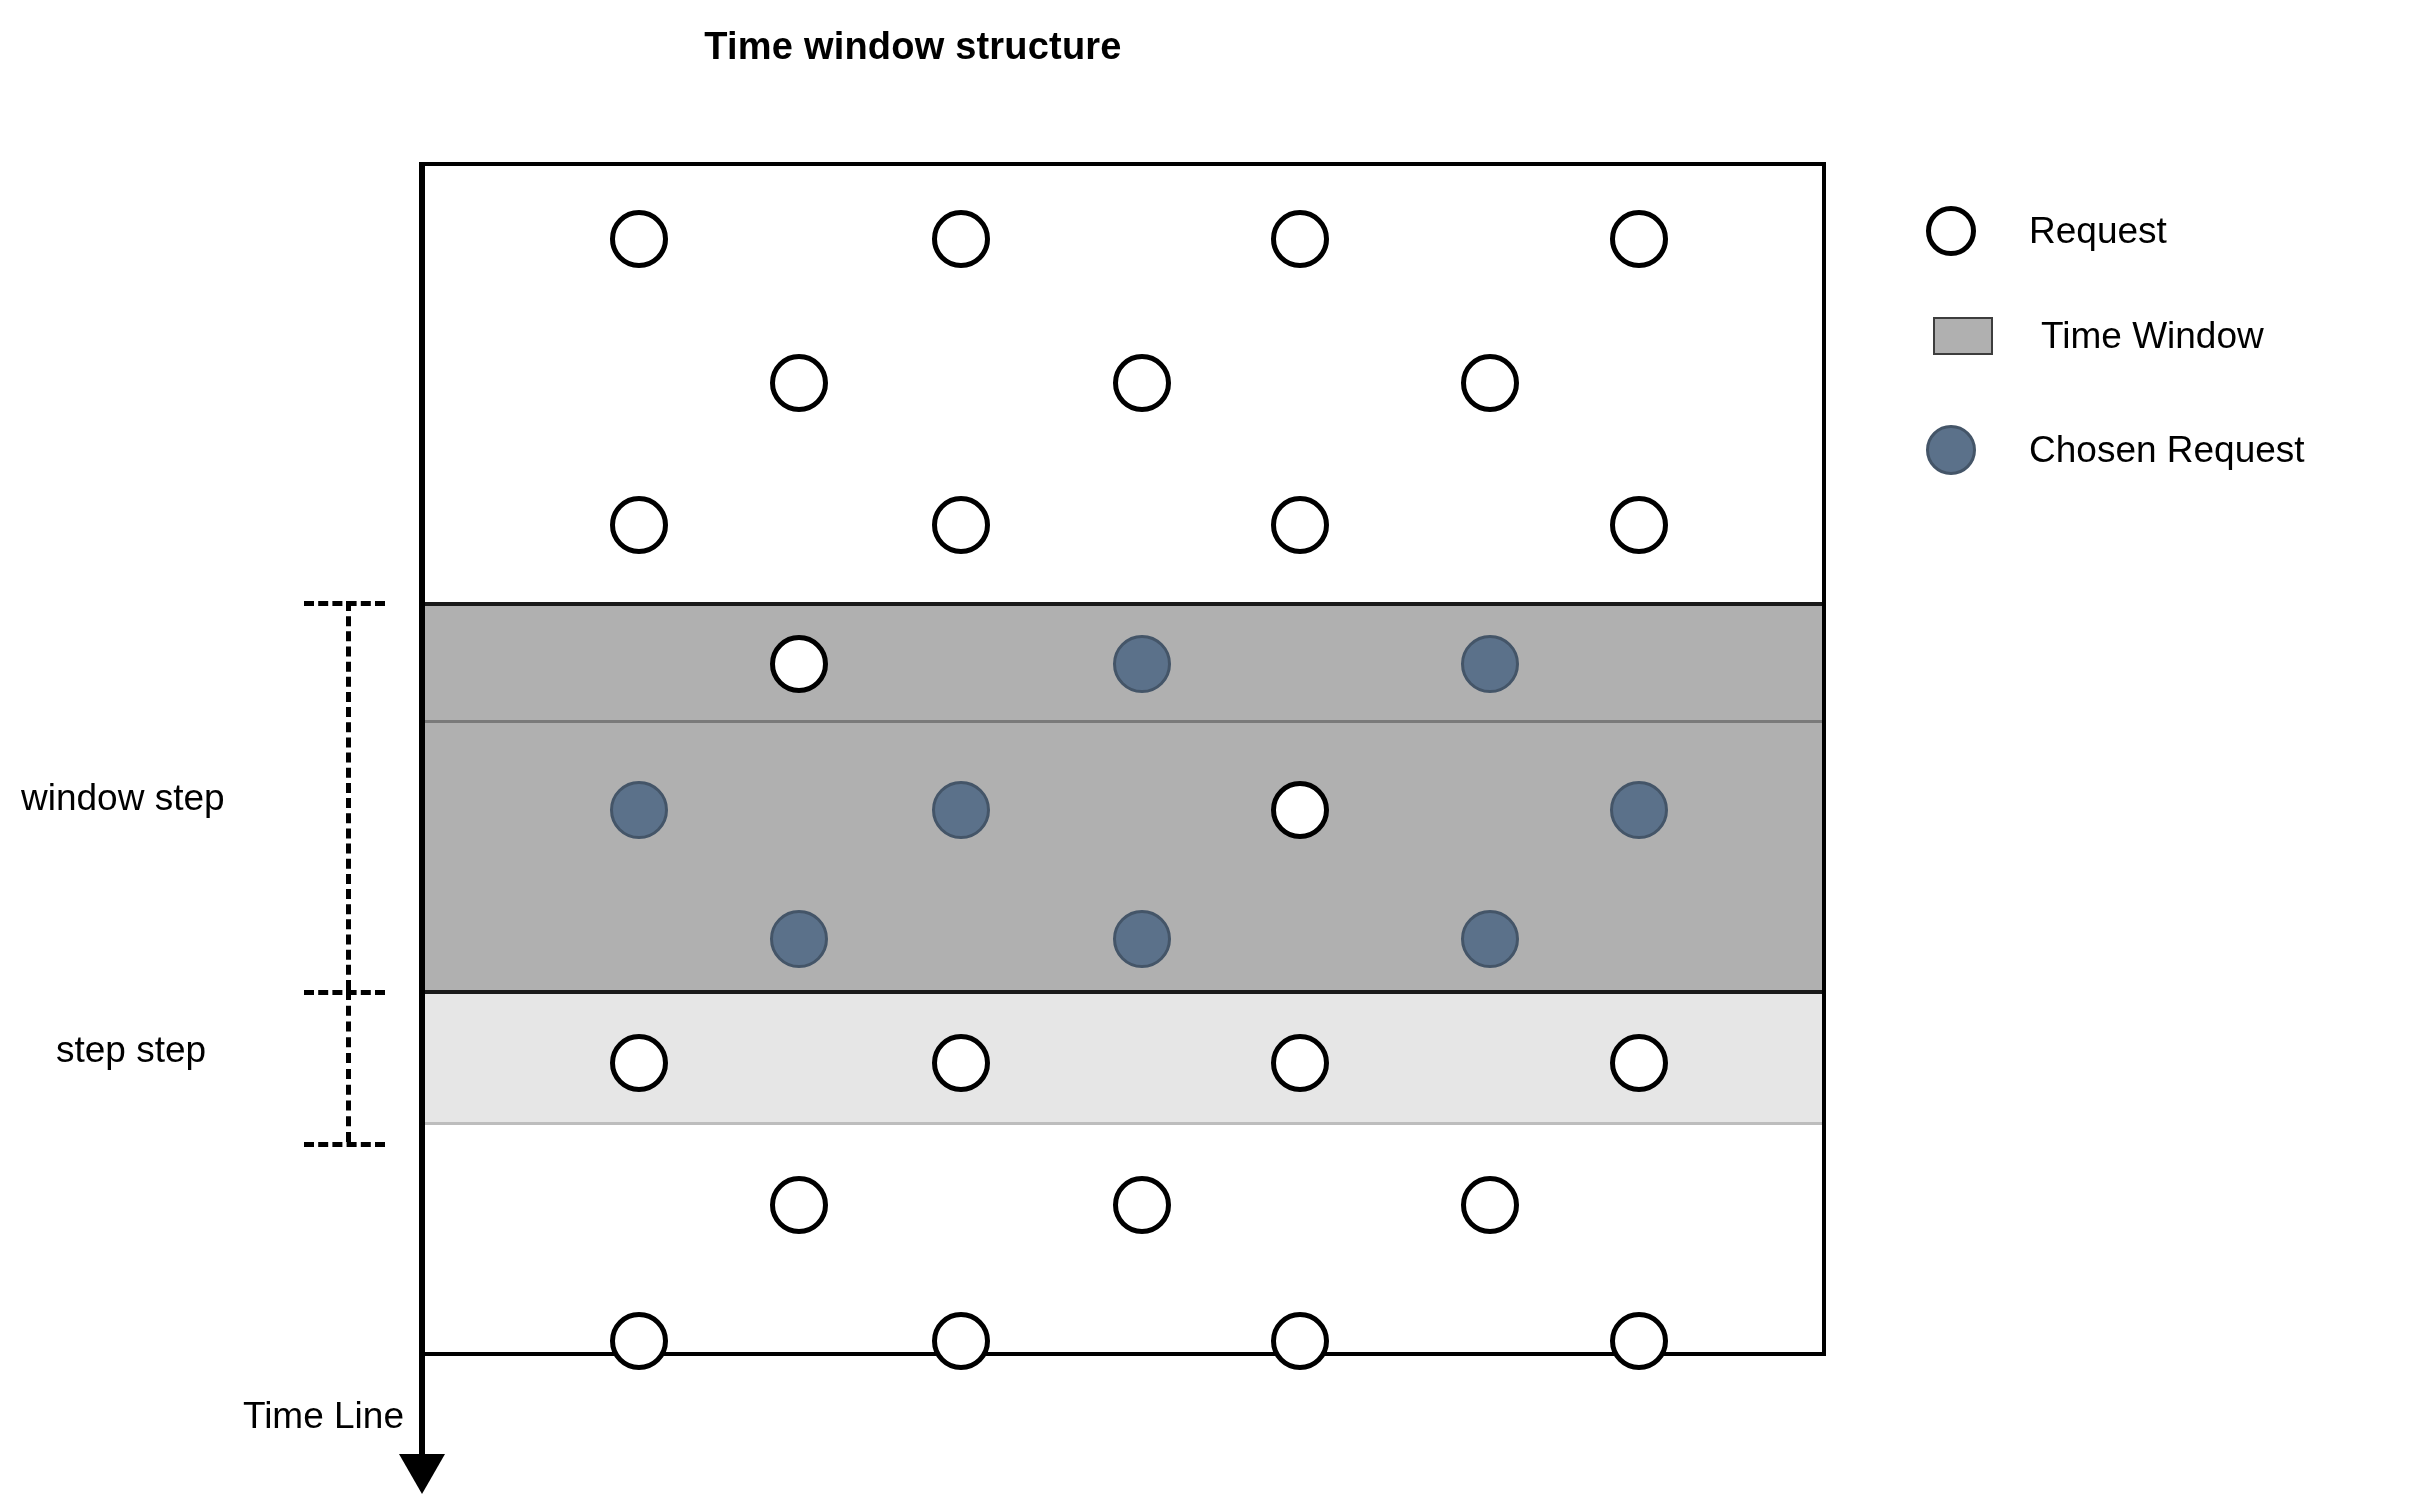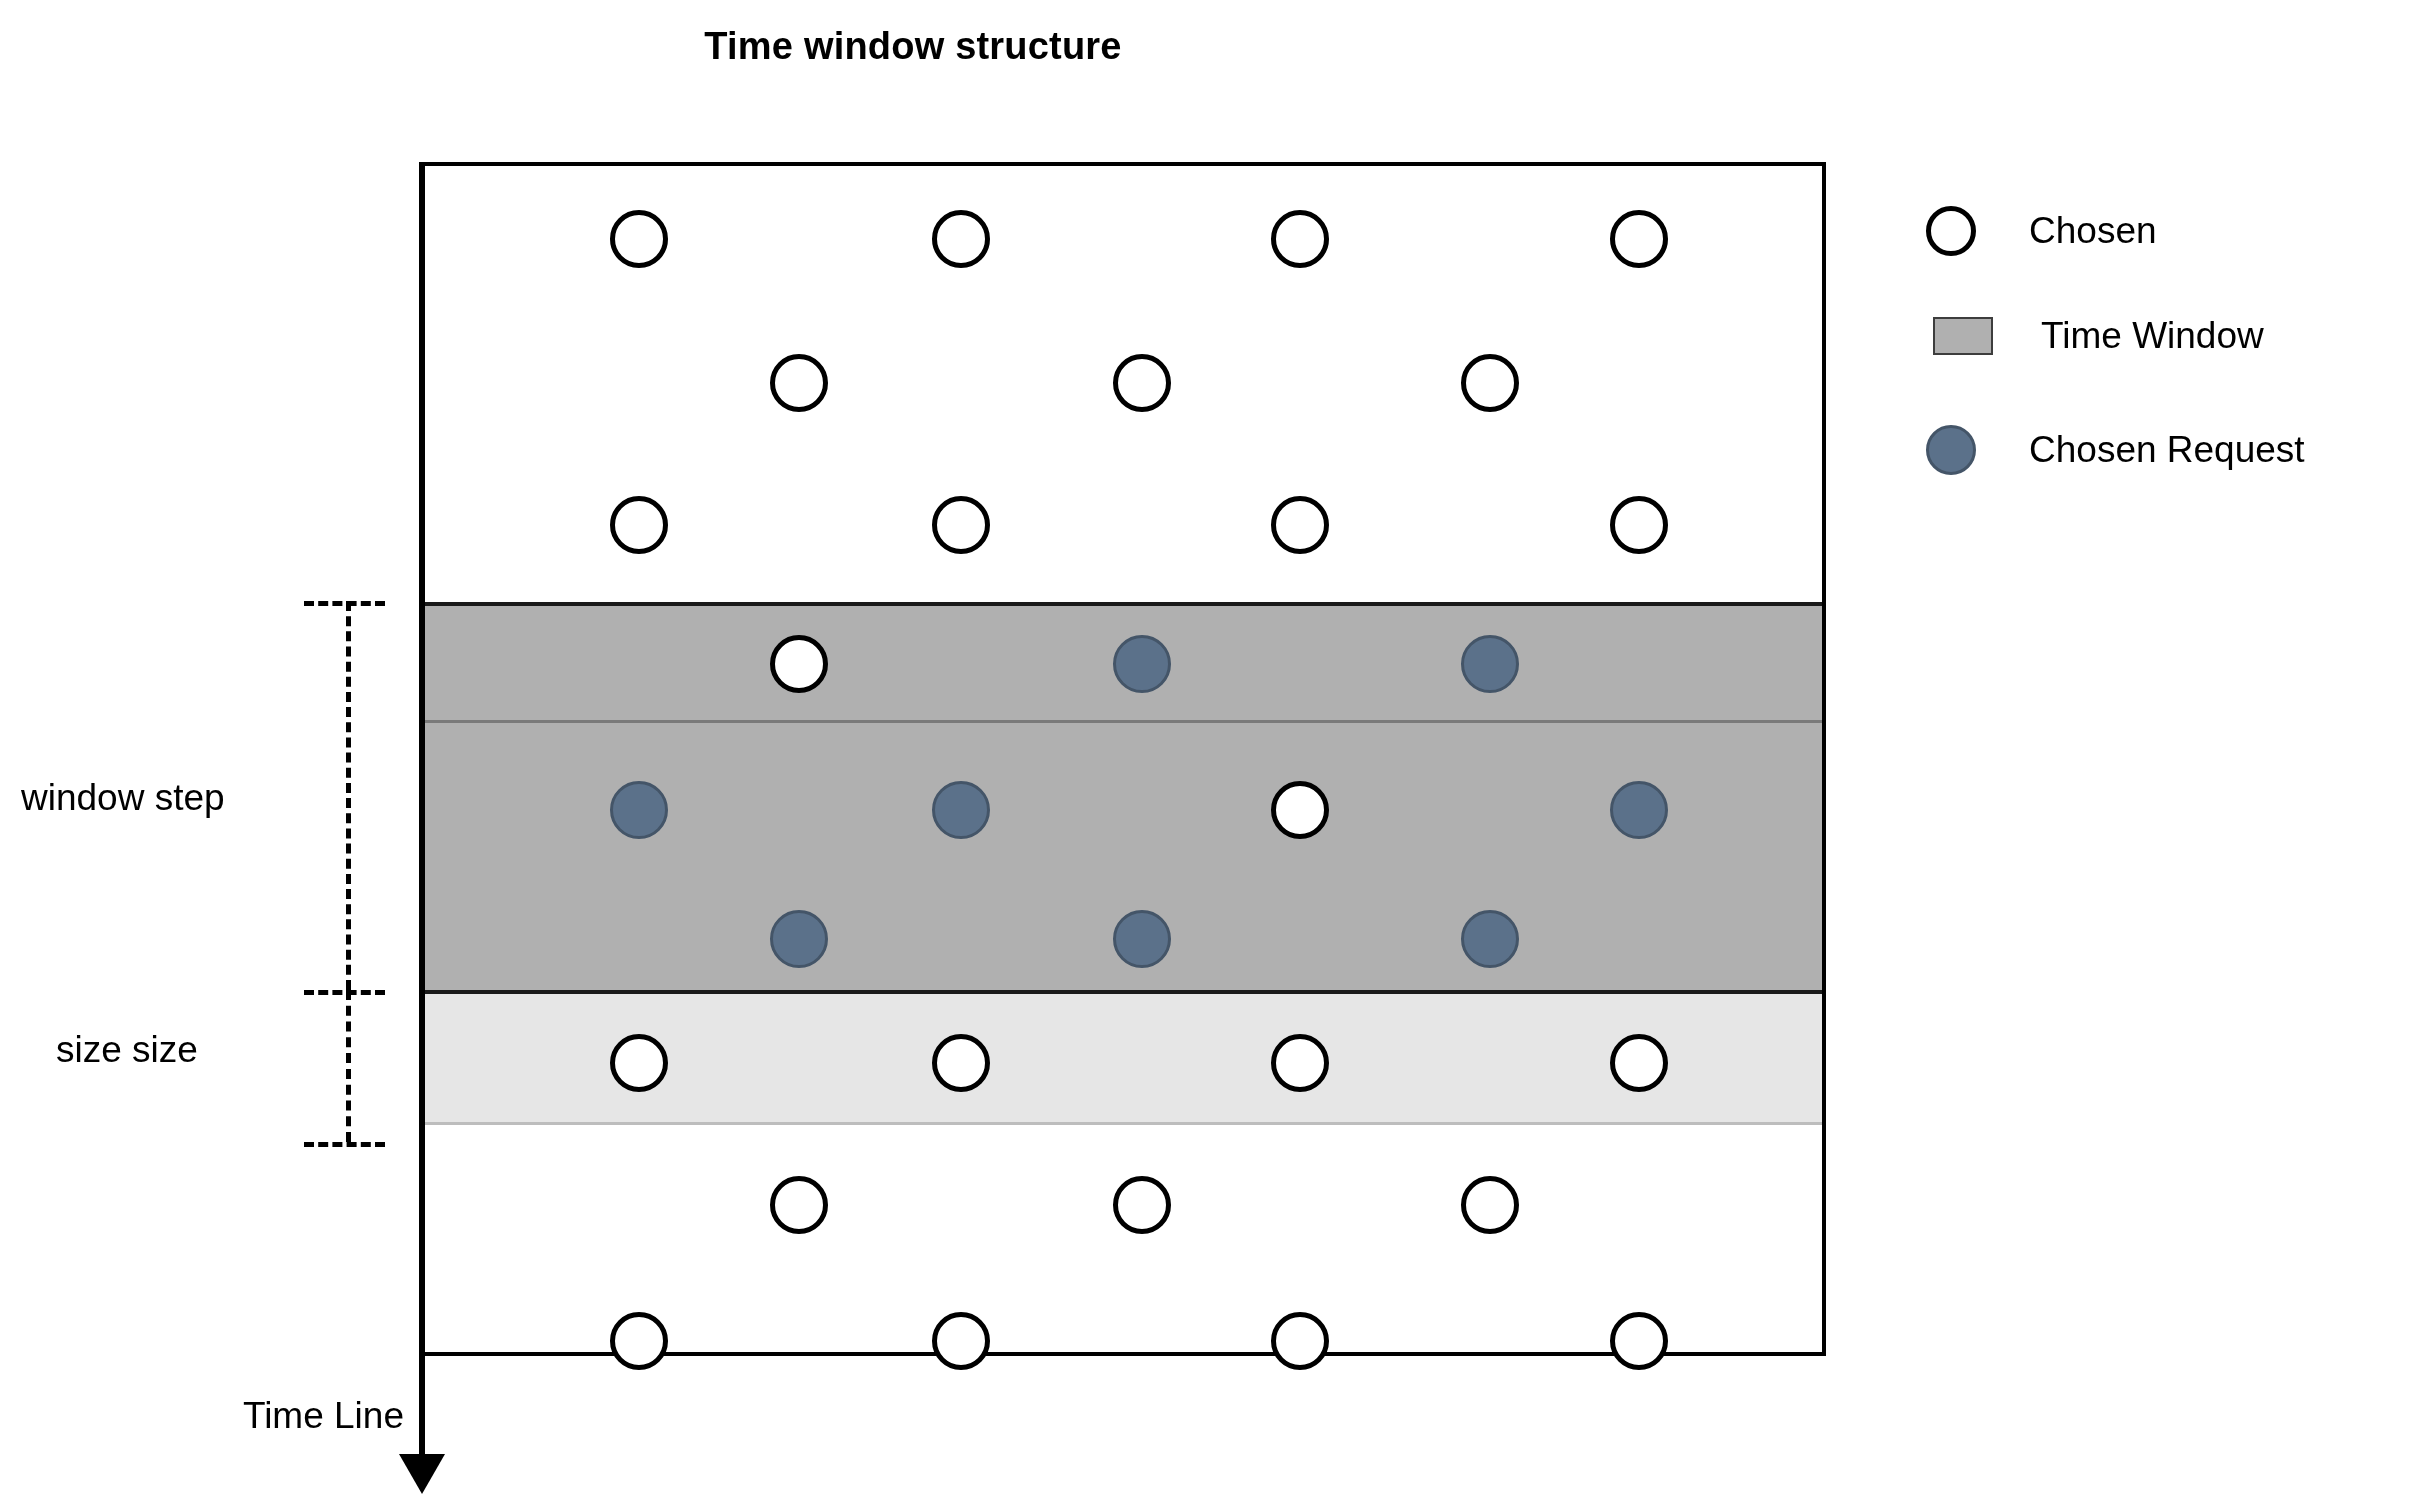--- a/index.html
+++ b/index.html
@@ -86,21 +86,21 @@
   <div class="timeline-head"></div>
   <div class="timeline-label">Time Line</div>
 
   <div class="bracket-vline" style="left:346px;top:593px;height:389px;"></div>
   <div class="bracket-tick" style="left:304px;top:593px;width:81px;"></div>
   <div class="bracket-tick" style="left:304px;top:982px;width:81px;"></div>
   <div class="side-label" style="left:21px;top:769px;">window step</div>
 
   <div class="bracket-vline" style="left:346px;top:982px;height:152px;"></div>
   <div class="bracket-tick" style="left:304px;top:1134px;width:81px;"></div>
-  <div class="side-label" style="left:56px;top:1021px;">size size</div>
+  <div class="side-label" style="left:56px;top:1021px;">step step</div>
 
   <div class="plot-box">
     <div id="bands-layer">
         <div class="band band-window-a" style="top: 436px; height: 388px; background: rgb(176, 176, 176);"></div>
         <div class="band band-step" style="top: 827px; height: 129px; background: rgb(230, 230, 230);"></div>
         <div class="rule rule-dark" style="top: 436px;"></div>
         <div class="rule rule-mid" style="top: 554px;"></div>
         <div class="rule rule-dark" style="top: 824px;"></div>
         <div class="rule rule-light" style="top: 956px;"></div>
       </div>
@@ -139,21 +139,21 @@
         <div class="dot dot-request" style="left: 1185px; top: 1146px;"></div>
       </div>
   </div>
 
   <div class="legend">
 
     <div class="legend-row" style="top:25px;">
       <span class="legend-swatch">
         <span class="legend-circle-open"></span>
       </span>
-      <span class="legend-text">Chosen</span>
+      <span class="legend-text">Request</span>
     </div>
 
     <div class="legend-row" style="top:134px;margin-left:12px;">
       <span class="legend-swatch">
         <span class="legend-rect"></span>
       </span>
       <span class="legend-text">Time Window</span>
     </div>
 
     <div class="legend-row" style="top:244px;">

